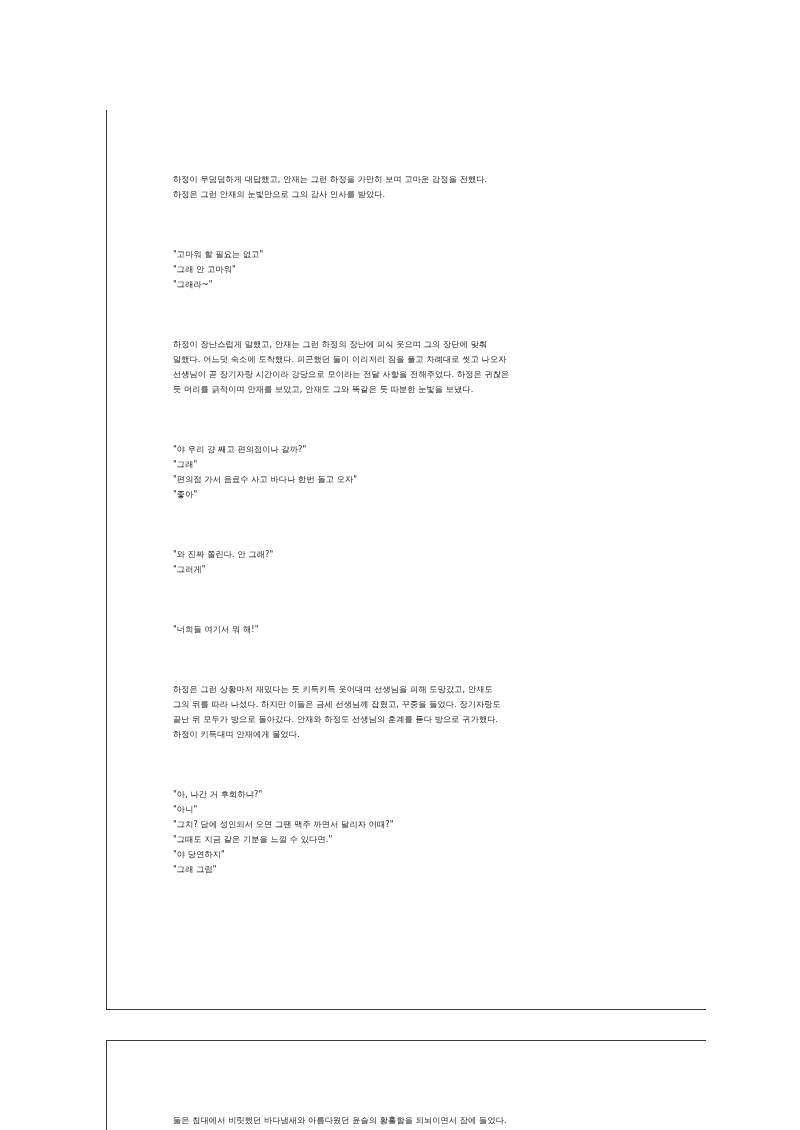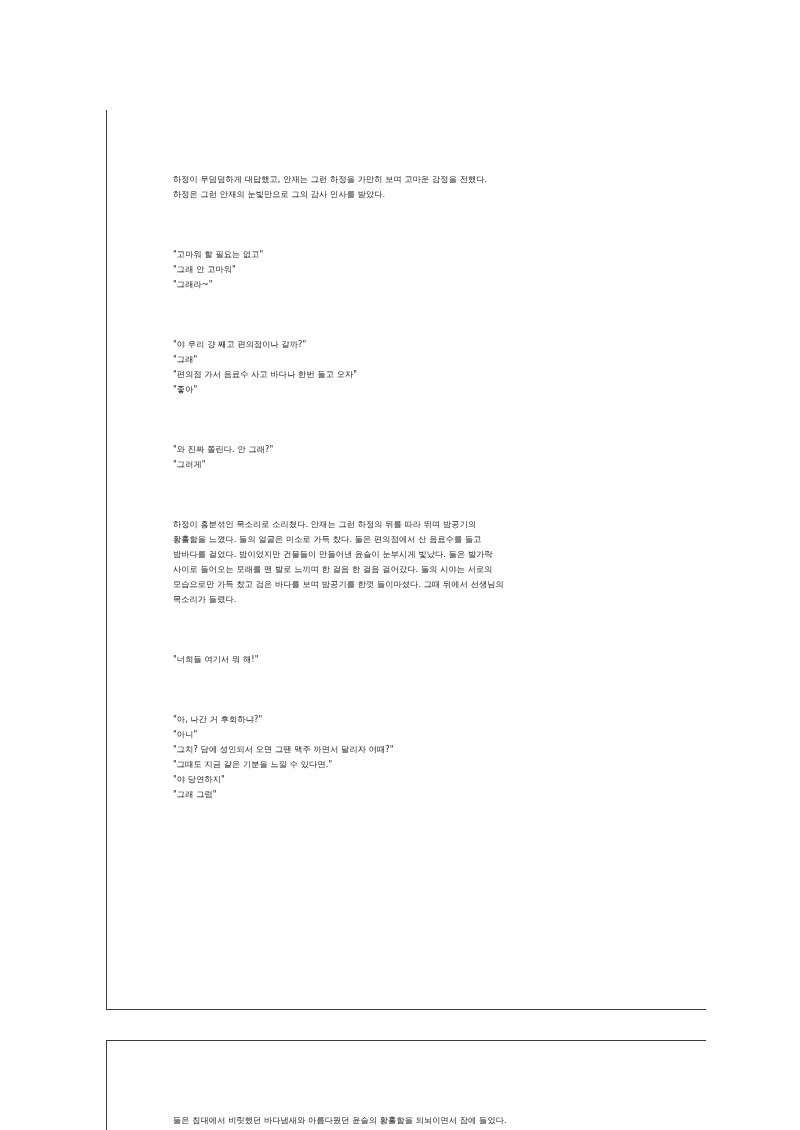--- a/index.html
+++ b/index.html
@@ -76,33 +76,35 @@
 
 <div class="page-stack">
 
   <div class="page page-one">
     <div class="body-text">
       <p class="para">하정이 무덤덤하게 대답했고, 안재는 그런 하정을 가만히 보며 고마운 감정을 전했다.
 하정은 그런 안재의 눈빛만으로 그의 감사 인사를 받았다.</p>
       <p class="dialogue">"고마워 할 필요는 없고"
 "그래 안 고마워"
 "그래라~"</p>
+      <p class="para">하정이 장난스럽게 말했고, 안재는 그런 하정의 장난에 피식 웃으며 그의 장단에 맞춰
+말했다. 어느덧 숙소에 도착했다. 피곤했던 둘이 이리저리 짐을 풀고 차례대로 씻고 나오자
+선생님이 곧 장기자랑 시간이라 강당으로 모이라는 전달 사항을 전해주었다. 하정은 귀찮은
+듯 머리를 긁적이며 안재를 보았고, 안재도 그와 똑같은 듯 따분한 눈빛을 보냈다.</p>
       <p class="dialogue">"야 우리 걍 째고 편의점이나 갈까?"
 "그래"
 "편의점 가서 음료수 사고 바다나 한번 돌고 오자"
 "좋아"</p>
       <p class="dialogue">"와 진짜 쫄린다. 안 그래?"
 "그러게"</p>
-      <p class="para">하정이 흥분섞인 목소리로 소리쳤다. 안재는 그런 하정의 뒤를 따라 뛰며 밤공기의
-황홀함을 느꼈다. 둘의 얼굴은 미소로 가득 찼다. 둘은 편의점에서 산 음료수를 들고
-밤바다를 걸었다. 밤이었지만 건물들이 만들어낸 윤슬이 눈부시게 빛났다. 둘은 발가락
-사이로 들어오는 모래를 맨 발로 느끼며 한 걸음 한 걸음 걸어갔다. 둘의 시야는 서로의
-모습으로만 가득 찼고 검은 바다를 보며 밤공기를 한껏 들이마셨다. 그때 뒤에서 선생님의
-목소리가 들렸다.</p>
       <p class="dialogue">"너희들 여기서 뭐 해!"</p>
+      <p class="para">하정은 그런 상황마저 재밌다는 듯 키득키득 웃어대며 선생님을 피해 도망갔고, 안재도
+그의 뒤를 따라 나섰다. 하지만 이들은 금세 선생님께 잡혔고, 꾸중을 들었다. 장기자랑도
+끝난 뒤 모두가 방으로 돌아갔다. 안재와 하정도 선생님의 훈계를 듣다 방으로 귀가했다.
+하정이 키득대며 안재에게 물었다.</p>
       <p class="dialogue">"아, 나간 거 후회하냐?"
 "아니"
 "그치? 담에 성인되서 오면 그땐 맥주 까면서 달리자 어때?"
 "그때도 지금 같은 기분을 느낄 수 있다면."
 "야 당연하지"
 "그래 그럼"</p>
     </div>
   </div>
 
   <div class="page page-two">

